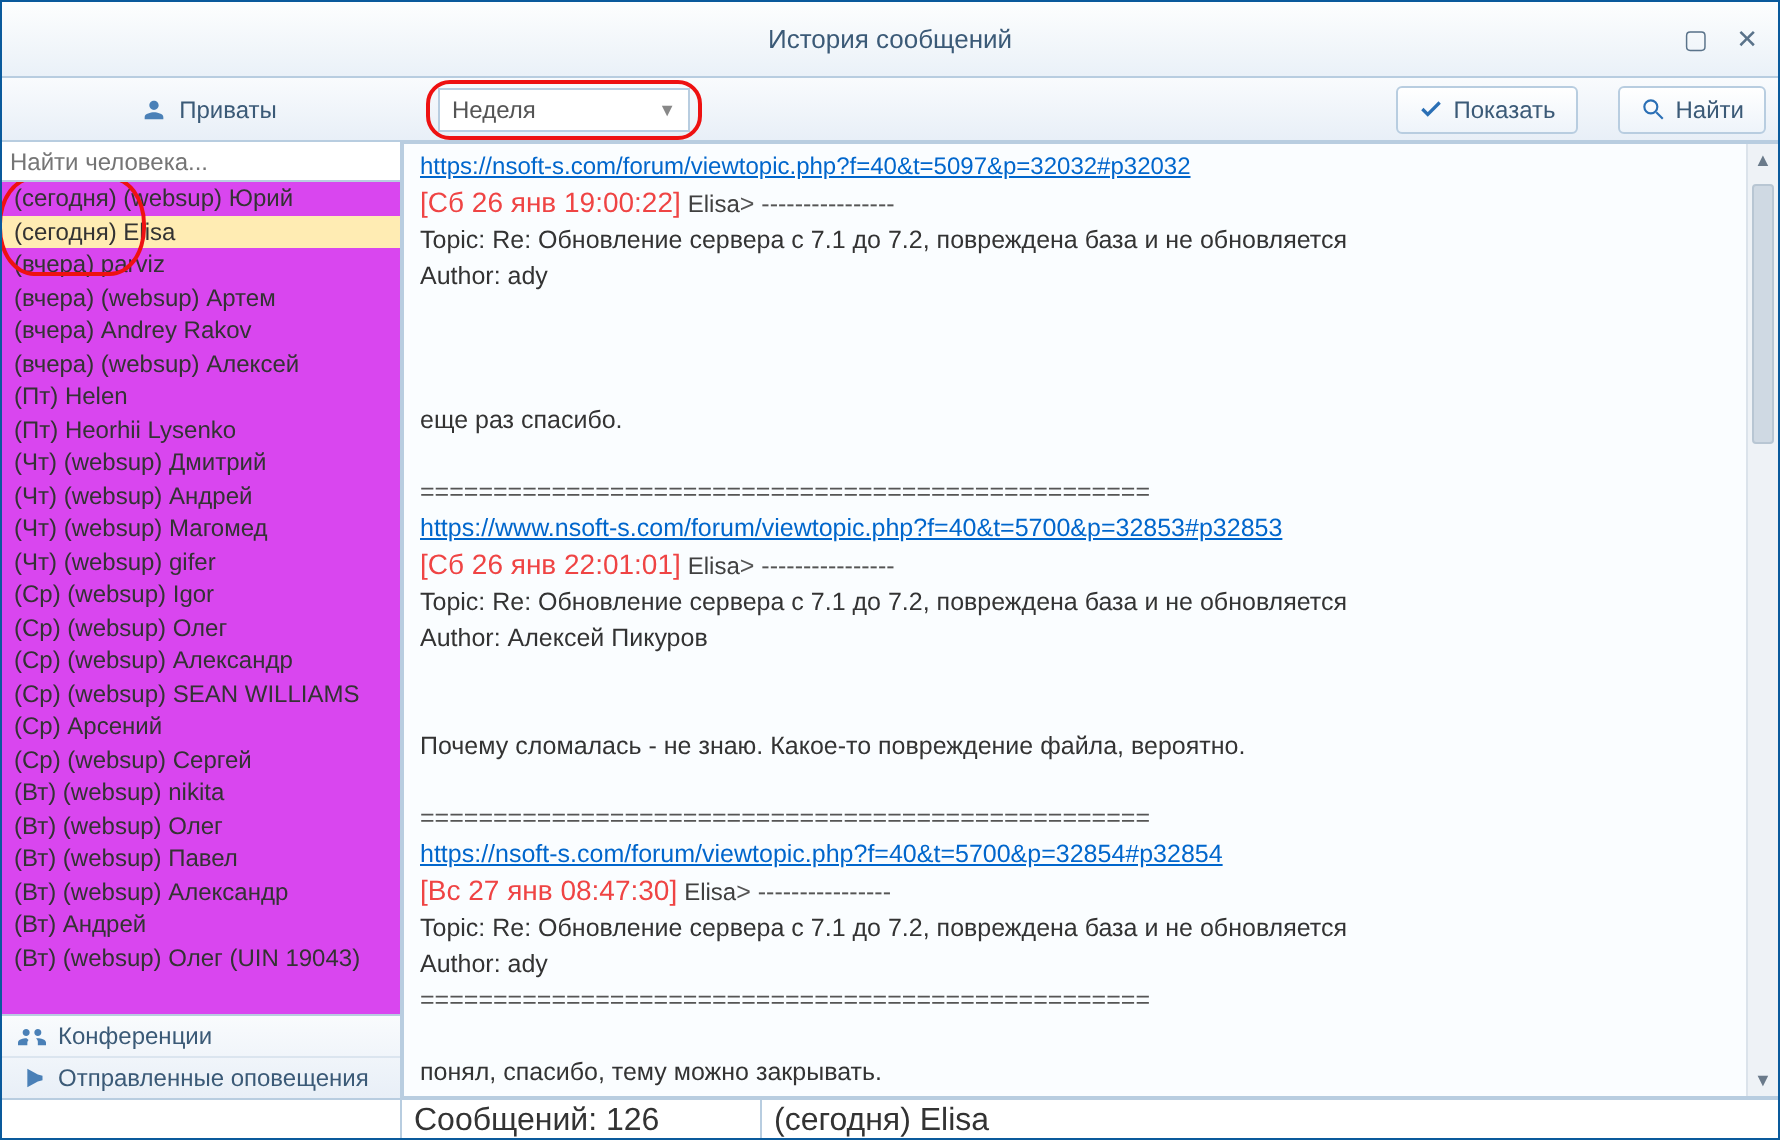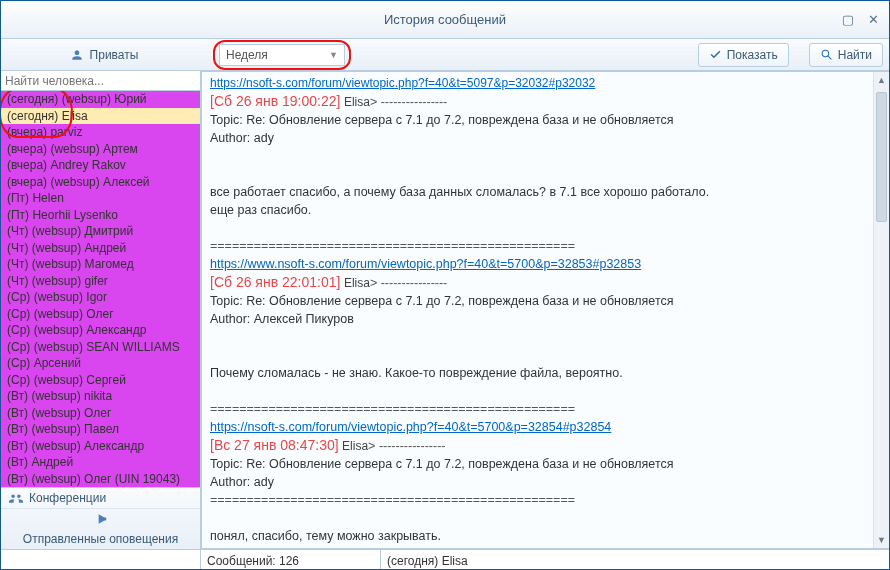--- a/index.html
+++ b/index.html
@@ -30,23 +30,23 @@
 .msg-area a { color: #0066cc; }
 .ts { color: #ef4444; font-size: 14px; }
 .nick { color: #404040; font-size: 12px; }
 .sep { color: #555; }
 .eqline { color: #555; letter-spacing: 0; }
 .scrollbar { position: absolute; right: 0; top: 0; bottom: 0; width: 16px; background: #eef2f6; border-left: 1px solid #dbe3eb; }
 .scroll-thumb { position: absolute; left: 2px; right: 2px; top: 20px; height: 130px; background: #cfd9e3; border: 1px solid #b8c6d3; border-radius: 2px; }
 .scroll-arrow { position: absolute; left: 0; right: 0; height: 16px; display: flex; align-items: center; justify-content: center; color: #6a7a8a; font-size: 9px; }
 .bottom-tabs { border-top: 1px solid #b8cde0; background: linear-gradient(#f9fbfd,#e8eff7); }
 .btab { display: flex; align-items: center; gap: 6px; padding: 3px 8px; color: #3b5a77; font-size: 12px; border-bottom: 1px solid #dbe5ef; cursor: pointer; }
-.btab:last-child { border-bottom: none; flex-direction: column; }
+.btab:last-child { border-bottom: none; }
 .btab svg { width: 14px; height: 14px; fill: #4a80b7; }
-.statusbar { height: 22px; border-top: 1px solid #b8cde0; display: flex; align-items: center; font-size: 12px; color: #333; background: #fff; }
+.statusbar { height: 22px; border-top: 1px solid #b8cde0; display: flex; align-items: center; font-size: 16px; color: #333; background: #fff; }
 .status-left { width: 180px; padding: 0 6px; border-right: 1px solid #b8cde0; height: 100%; display: flex; align-items: center; }
 .status-right { flex: 1; padding: 0 6px; }
 .toplink { color: #0066cc; text-decoration: underline; font-size: 12px; }
 </style>
 </head>
 <body>
 
 <div class="titlebar">
   <span class="title">История сообщений</span>
   <div class="winbtns">
@@ -130,21 +130,21 @@
     </div>
   </div>
 
   <div class="content">
     <div class="msg-area">
       <a href="#" class="toplink">https://nsoft-s.com/forum/viewtopic.php?f=40&amp;t=5097&amp;p=32032#p32032</a><br>
       <span class="ts">[Сб 26 янв 19:00:22]</span>
       <span class="nick">Elisa</span><span class="sep">&gt; ----------------</span><br>
       <span>Topic:  Re: Обновление сервера с 7.1 до 7.2, повреждена база и не обновляется</span><br>
       <span>Author: ady</span><br><br><br>
-      <span>все работает спасибо, а почему база данных сломалась? в 7.1 все хорошо работало.</span><br>
+      <br>
       <span>еще раз спасибо.</span><br><br>
       <span class="eqline">==================================================</span><br>
       <a href="#">https://www.nsoft-s.com/forum/viewtopic.php?f=40&amp;t=5700&amp;p=32853#p32853</a><br>
 
       <span class="ts">[Сб 26 янв 22:01:01]</span>
       <span class="nick">Elisa</span><span class="sep">&gt; ----------------</span><br>
       <span>Topic:  Re: Обновление сервера с 7.1 до 7.2, повреждена база и не обновляется</span><br>
       <span>Author: Алексей Пикуров</span><br><br><br>
       <span>Почему сломалась - не знаю. Какое-то повреждение файла, вероятно.</span><br><br>
       <span class="eqline">==================================================</span><br>

